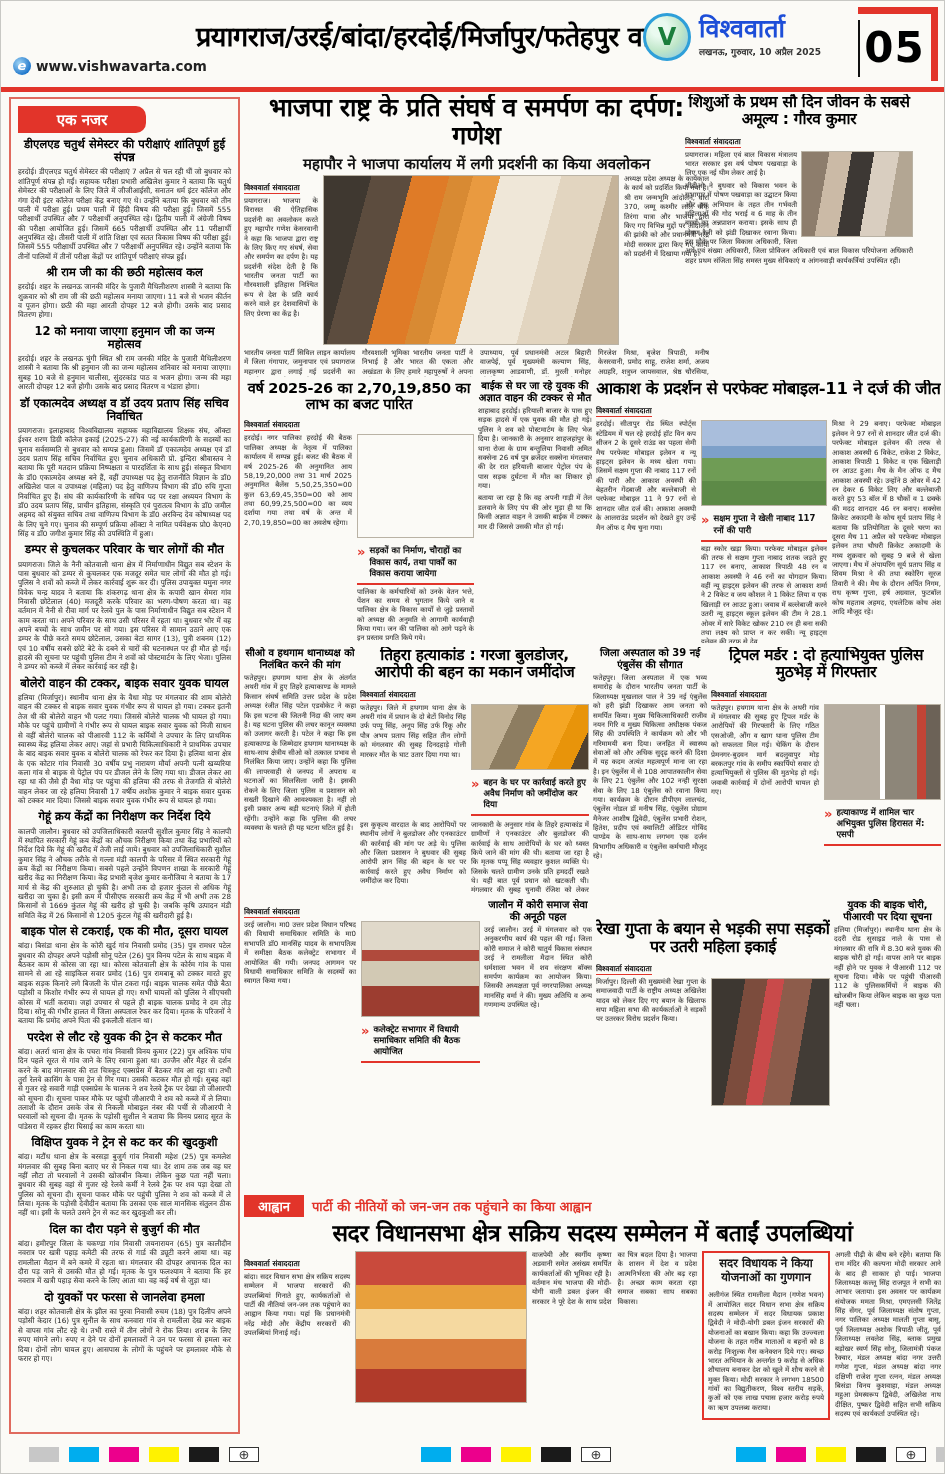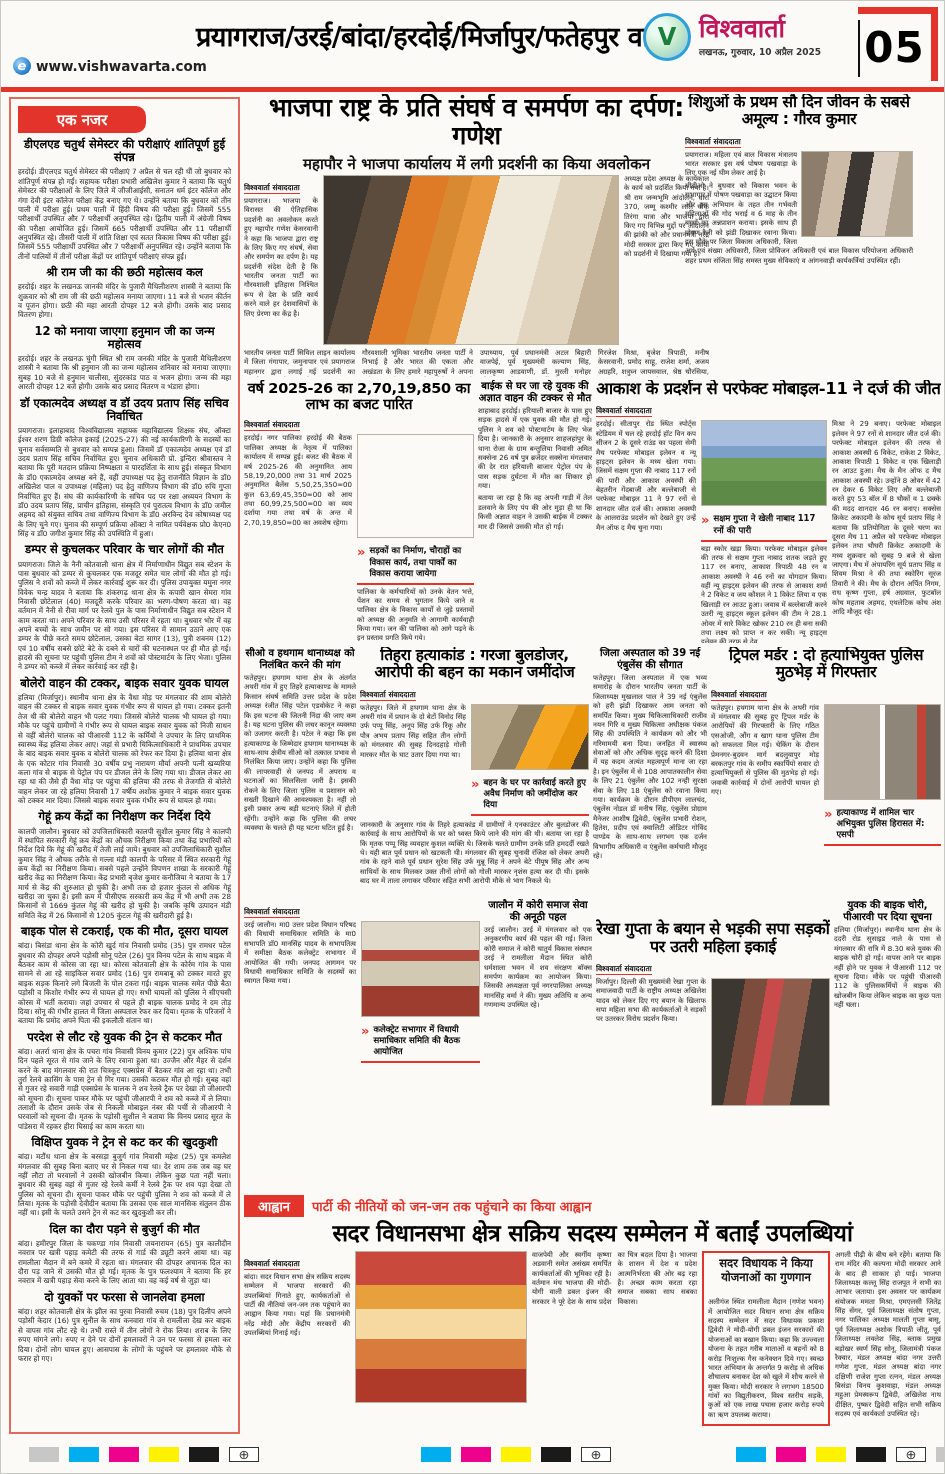--- a/index.html
+++ b/index.html
@@ -13,21 +13,21 @@
       font-size:27px; font-weight:800; letter-spacing:-.5px; color:#000;}
   .website{position:absolute; left:12px; top:56px; display:flex; align-items:center; gap:5px;
       font-size:13.5px; font-weight:700; color:#222;}
   .e-icon{display:inline-block; width:18px; height:18px; border-radius:50%;
       background:radial-gradient(circle at 35% 35%, #9fd4f5, #1a73c9 75%);
       color:#fff; font-weight:900; font-size:13px; line-height:18px; text-align:center; font-style:italic;}
   .brand-block{position:absolute; left:642px; top:12px; display:flex; gap:8px; align-items:center;}
   .globe-logo{width:48px; height:48px; border-radius:50%; border:3px solid #2e9fd9;
       background:radial-gradient(circle at 32% 30%, #eafaf0 20%, #bfe6c8 55%, #7dc3e8 100%);
       color:#1b7e3c; font-weight:900; font-size:24px; display:flex; align-items:center; justify-content:center;}
-  .brand-text .brand{font-size:25px; font-weight:800; color:#be185d; line-height:1;}
+  .brand-text .brand{font-size:25px; font-weight:800; color:#1d4ed8; line-height:1;}
   .brand-text .edition{font-size:9px; font-weight:700; color:#333; margin-top:4px;}
   .pageno-wrap{position:absolute; right:6px; top:6px; width:80px; height:74px;
       border-top:7px solid var(--red); border-right:7px solid var(--red);
       display:flex; align-items:center; justify-content:center;}
   .pageno-wrap .bar{position:absolute; left:0; top:6px; bottom:4px; width:2px; background:#111;}
   .pageno{font-size:42px; font-weight:800; color:#000; letter-spacing:1px;}
   .red-rule{position:absolute; left:0; top:86px; width:945px; height:5px; background:var(--red);}
 
   
   .blk{position:absolute; overflow:hidden;}
@@ -84,21 +84,21 @@
   #biketheft{left:833px; top:898px; width:107px; height:292px;}
   .smallhl{font-size:10px; font-weight:800; color:#000; text-align:center; line-height:1.2; margin-bottom:3px;}
 
   
   #sammelan{left:243px; top:1194px; width:697px; height:243px;}
   .kicker-row{display:flex; align-items:center; gap:8px; height:22px;}
   .kicker-label{background:var(--red); color:#fff; font-size:13px; font-weight:800; padding:2px 14px;}
   .kicker-text{color:var(--red); font-size:13px; font-weight:800;}
   #sammelan .hl{font-size:23px; margin:4px 0 4px;}
   .box-red{border:2px solid var(--red); padding:4px;}
-  .box-red .bt{font-size:11.5px; font-weight:800; text-align:center; line-height:1.2; margin-bottom:14px;}
+  .box-red .bt{font-size:11.5px; font-weight:800; text-align:center; line-height:1.2; margin-bottom:7px;}
   .cols2{column-count:2; column-gap:6px;}
   .cols4{column-count:4; column-gap:7px; margin-top:4px;}
 
   
   .marks{position:absolute; top:1446px; display:flex; gap:10px; align-items:center;}
   .sw{width:30px; height:15px; display:inline-block;}
   .sw.cy{background:#00adee;} .sw.mg{background:#ec008c;} .sw.yl{background:#fff200;} .sw.bk{background:#1a1a1a;}
   .sw.gy{background:#c7c7c7;}
   .reg{width:30px; height:15px; border:1px solid #333; color:#333; font-size:13px; line-height:14px; text-align:center; background:#fff;}
 </style>
@@ -252,20 +252,21 @@
       <div class="body-txt" style="width:106px;">फतेहपुर। जिले में हथगाम थाना क्षेत्र के अथरी गांव में प्रधान के दो बेटों विनोद सिंह उर्फ पप्पू सिंह, अनूप सिंह उर्फ रिंकू और पौत्र अभय प्रताप सिंह सहित तीन लोगों को मंगलवार की सुबह दिनदहाड़े गोली मारकर मौत के घाट उतार दिया गया था।</div>
       <div style="flex:1;">
         <div class="photo ph-bulldozer" style="width:100%;height:66px;"></div>
         <div class="pq">
           <span class="mk">»</span>
           <span class="tx">बहन के घर पर कार्रवाई करते हुए अवैध निर्माण को जमींदोज कर दिया</span>
         </div>
       </div>
     </div>
     <div class="row" style="margin-top:2px;">
+      <div class="body-txt" style="width:106px;">इस कुकृत्य वारदात के बाद आरोपियों पर स्थानीय लोगों ने बुलडोजर और एनकाउंटर की कार्रवाई की मांग पर अड़े थे। पुलिस और जिला प्रशासन ने बुधवार की सुबह आरोपी ज्ञान सिंह की बहन के घर पर कार्रवाई करते हुए अवैध निर्माण को जमींदोज कर दिया।</div>
       <div class="body-txt" style="flex:1;">जानकारी के अनुसार गांव के तिहरे हत्याकांड में ग्रामीणों ने एनकाउंटर और बुलडोजर की कार्रवाई के साथ आरोपियों के घर को ध्वस्त किये जाने की मांग की थी। बताया जा रहा है कि मृतक पप्पू सिंह व्यवहार कुशल व्यक्ति थे। जिसके चलते ग्रामीण उनके प्रति हमदर्दी रखते थे। यही बात पूर्व प्रधान को खटकती थी। मंगलवार की सुबह चुनावी रंजिश को लेकर अथरी गांव के रहने वाले पूर्व प्रधान सुरेश सिंह उर्फ मुन्नू सिंह ने अपने बेटे पीयूष सिंह और अन्य साथियों के साथ मिलकर उक्त तीनों लोगों को गोली मारकर नृशंस हत्या कर दी थी। इसके बाद घर में ताला लगाकर परिवार सहित सभी आरोपी मौके से भाग निकले थे।</div>
     </div>
   </div>
 
   <div class="blk" id="ambulance">
     <div class="smallhl">जिला अस्पताल को 39 नई एंबुलेंस की सौगात</div>
     <div class="body-txt">फतेहपुर। जिला अस्पताल में एक भव्य समारोह के दौरान भारतीय जनता पार्टी के जिलाध्यक्ष मुखलाल पाल ने 39 नई एंबुलेंस को हरी झंडी दिखाकर आम जनता को समर्पित किया। मुख्य चिकित्साधिकारी राजीव नयन गिरि व मुख्य चिकित्सा अधीक्षक पंकज सिंह की उपस्थिति ने कार्यक्रम को और भी गरिमामयी बना दिया। जनहित में स्वास्थ्य सेवाओं को और अधिक सुदृढ़ करने की दिशा में यह कदम अत्यंत महत्वपूर्ण माना जा रहा है। इन एंबुलेंस में से 108 आपातकालीन सेवा के लिए 21 एंबुलेंस और 102 नन्ही सुरक्षा सेवा के लिए 18 एंबुलेंस को रवाना किया गया। कार्यक्रम के दौरान डीपीएम लालचंद, एंबुलेंस नोडल डॉ मनीष सिंह, एंबुलेंस प्रोग्राम मैनेजर आशीष द्विवेदी, एंबुलेंस प्रभारी रोशन, हितेश, प्रदीप एवं क्वालिटी ऑडिटर गोविंद पाण्डेय के साथ-साथ लगभग एक दर्जन विभागीय अधिकारी व एंबुलेंस कर्मचारी मौजूद रहे।</div>
   </div>
 
   <div class="blk" id="murder">

